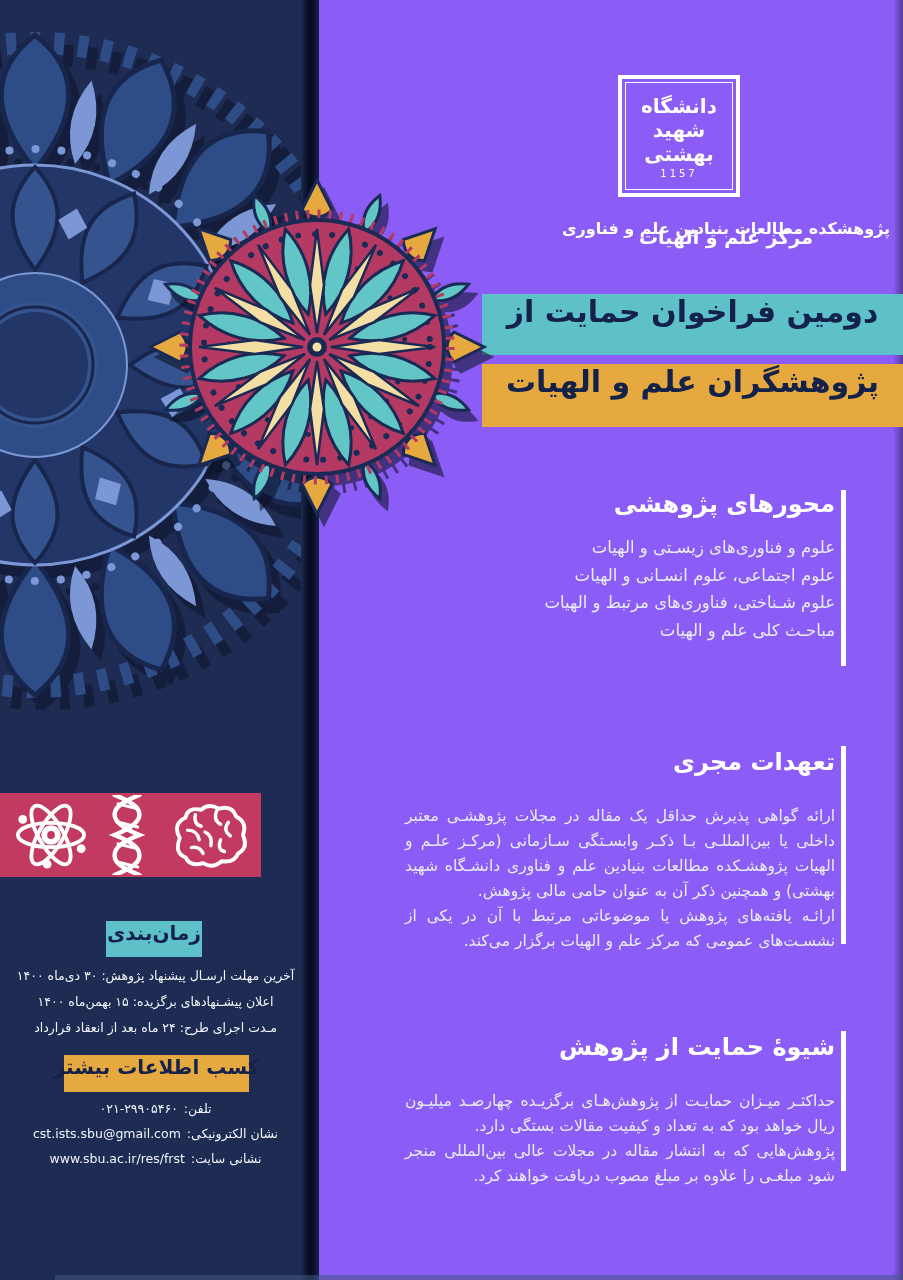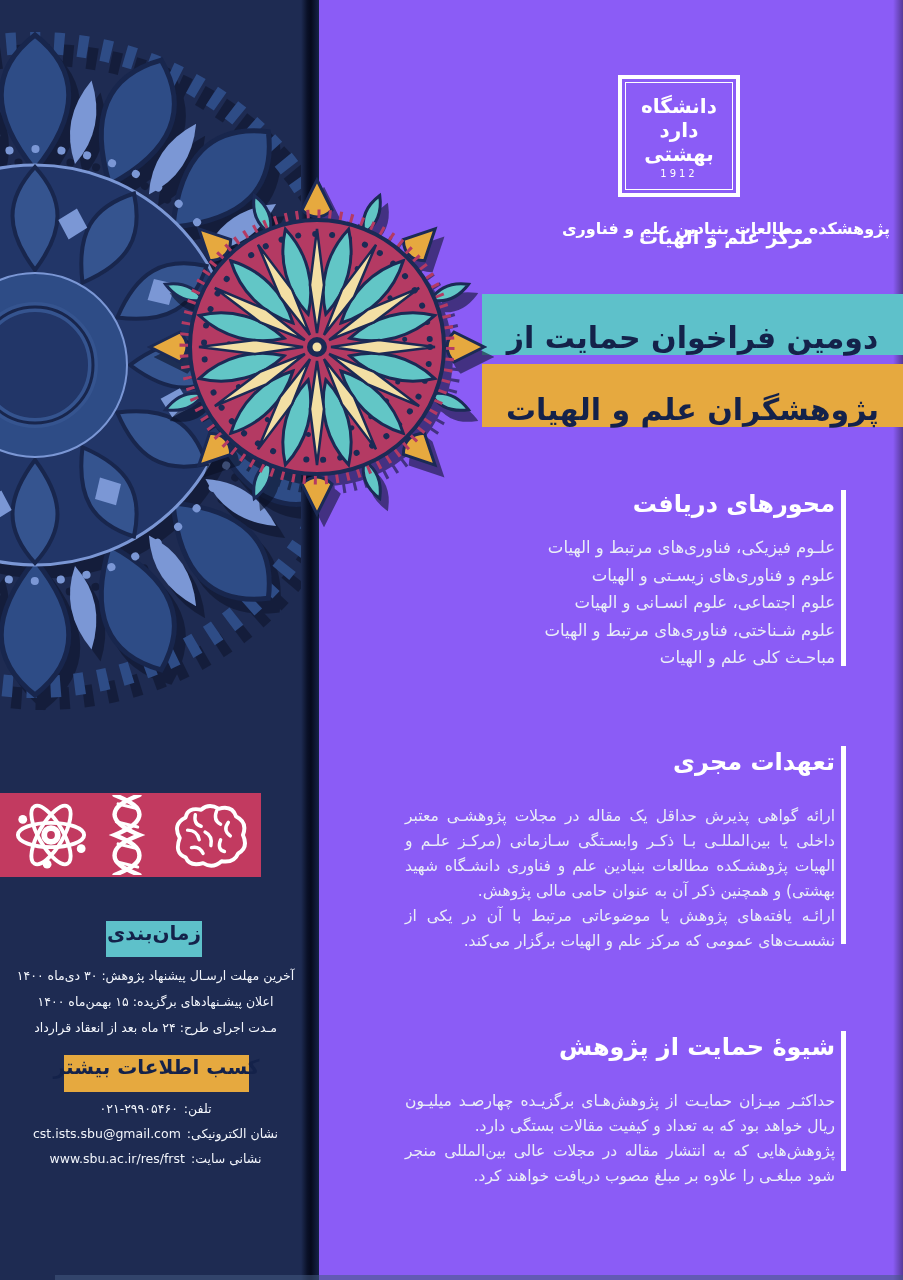--- a/index.html
+++ b/index.html
@@ -21,21 +21,21 @@
   
   .fm{position:absolute;left:147px;top:177px;filter:drop-shadow(7px 10px 0 rgba(9,15,34,.55));z-index:3;}
   
   .logo-box{left:618px;top:75px;width:122px;height:122px;border:4px solid #fff;padding:3px;z-index:2;}
   .logo-inner{width:100%;height:100%;border:1px solid #fff;display:flex;flex-direction:column;align-items:center;justify-content:center;color:#fff;}
   .logo-word{font-weight:bold;font-size:20px;line-height:24px;}
   .logo-year{font-size:10px;letter-spacing:3px;margin-top:2px;}
   .institute-line{left:555px;right:6px;top:219px;text-align:center;color:#fff;font-weight:bold;font-size:16px;white-space:nowrap;}
   .center-line{left:555px;right:6px;top:226px;text-align:center;color:#fff;font-weight:bold;font-size:19px;white-space:nowrap;}
   
-  .banner{left:482px;right:0;display:flex;align-items:flex-end;justify-content:center;
+  .banner{left:482px;right:0;display:flex;align-items:flex-start;justify-content:center;
     color:#14224a;font-weight:bold;font-size:30px;white-space:nowrap;z-index:2;}
   .banner-teal{top:294px;height:61px;background:#5ec1ca;}
   .banner-gold{top:364px;height:63px;background:#e6a93f;}
   
   .v-bar{right:57px;width:5px;background:#fff;}
   .sec-heading{right:68px;color:#fff;font-weight:bold;font-size:24px;white-space:nowrap;text-align:right;}
   .topics-list{right:68px;top:534px;text-align:right;color:#e9eef7;font-size:16.5px;line-height:27.5px;white-space:nowrap;}
   .para-block{right:68px;left:405px;color:#e9eef7;font-size:15.5px;line-height:25px;text-align:justify;text-align-last:right;margin-top:12px;}
   .para-block p{margin:0;}
   
@@ -193,39 +193,38 @@
         <use href="#fm-spike" transform="rotate(300)"></use>
         <use href="#fm-spike" transform="rotate(330)"></use>
     </g>
     <circle r="10" fill="#1b2a55"></circle>
     <circle r="4.5" fill="#f3dfa4"></circle>
   </svg>
 
   <div class="abs logo-box">
     <div class="logo-inner">
       <div class="logo-word">دانشگاه</div>
-      <div class="logo-word">دارد</div>
+      <div class="logo-word">شهید</div>
       <div class="logo-word">بهشتی</div>
-      <div class="logo-year">1912</div>
+      <div class="logo-year">1157</div>
     </div>
   </div>
   <div class="abs institute-line">پژوهشکده مطالعات بنیادین علم و فناوری</div>
   <div class="abs center-line">مرکز علم و الهیات</div>
 
   <div class="abs banner banner-teal">
     <span>دومین فراخوان حمایت از</span>
   </div>
   <div class="abs banner banner-gold">
     <span>پژوهشگران علم و الهیات</span>
   </div>
 
   <div class="abs v-bar" style="top:490px;height:176px;"></div>
-  <div class="abs sec-heading" style="top:490px;">محورهای دریافت</div>
+  <div class="abs sec-heading" style="top:490px;">محورهای پژوهشی</div>
   <div class="abs topics-list">
-    <div>علـوم فیزیکی، فناوری‌های مرتبط و الهیات</div>
     <div>علوم و فناوری‌های زیسـتی و الهیات</div>
     <div>علوم اجتماعی، علوم انسـانی و الهیات</div>
     <div>علوم شـناختی، فناوری‌های مرتبط و الهیات</div>
     <div>مباحـث کلی علم و الهیات</div>
   </div>
 
   <div class="abs v-bar" style="top:746px;height:198px;"></div>
   <div class="abs sec-heading" style="top:748px;">تعهدات مجری</div>
   <div class="abs para-block" style="top:792px;">
     <p>ارائه گواهی پذیرش حداقل یک مقاله در مجلات پژوهشـی معتبر داخلی یا بین‌المللـی بـا ذکـر وابسـتگی سـازمانی (مرکـز علـم و الهیات پژوهشـکده مطالعات بنیادین علم و فناوری دانشـگاه شهید بهشتی) و همچنین ذکر آن به عنوان حامی مالی پژوهش.</p>

